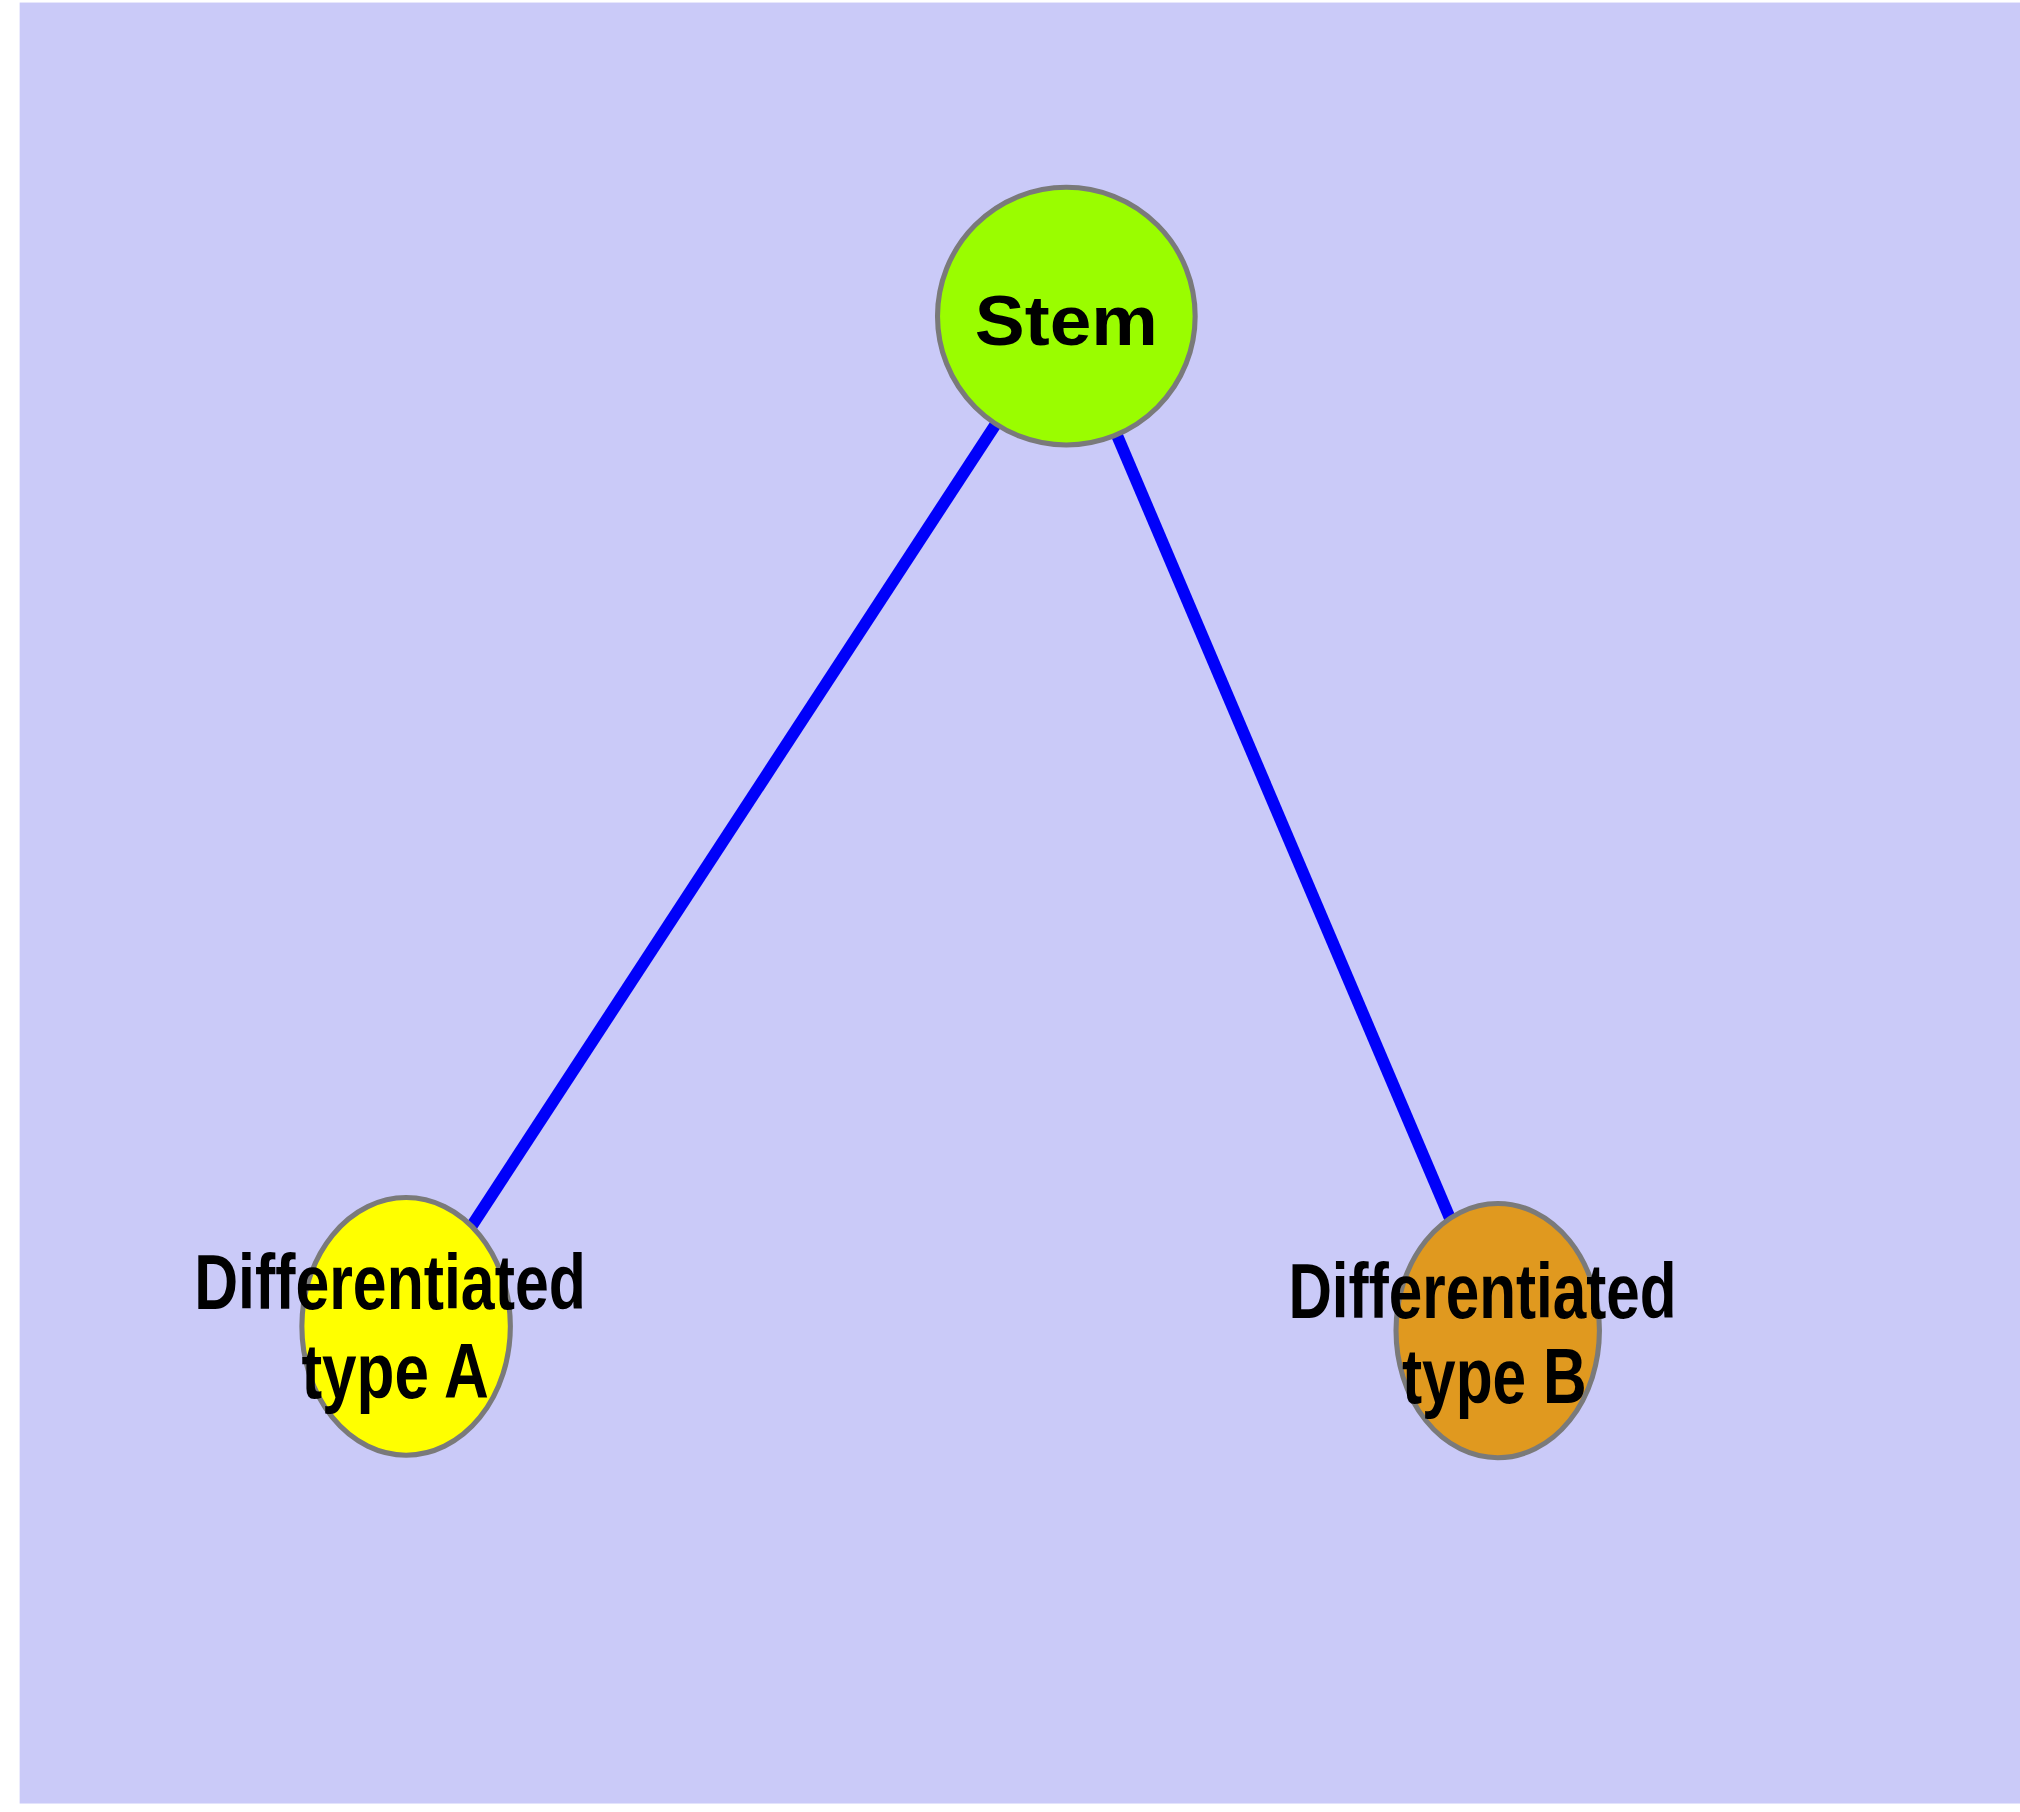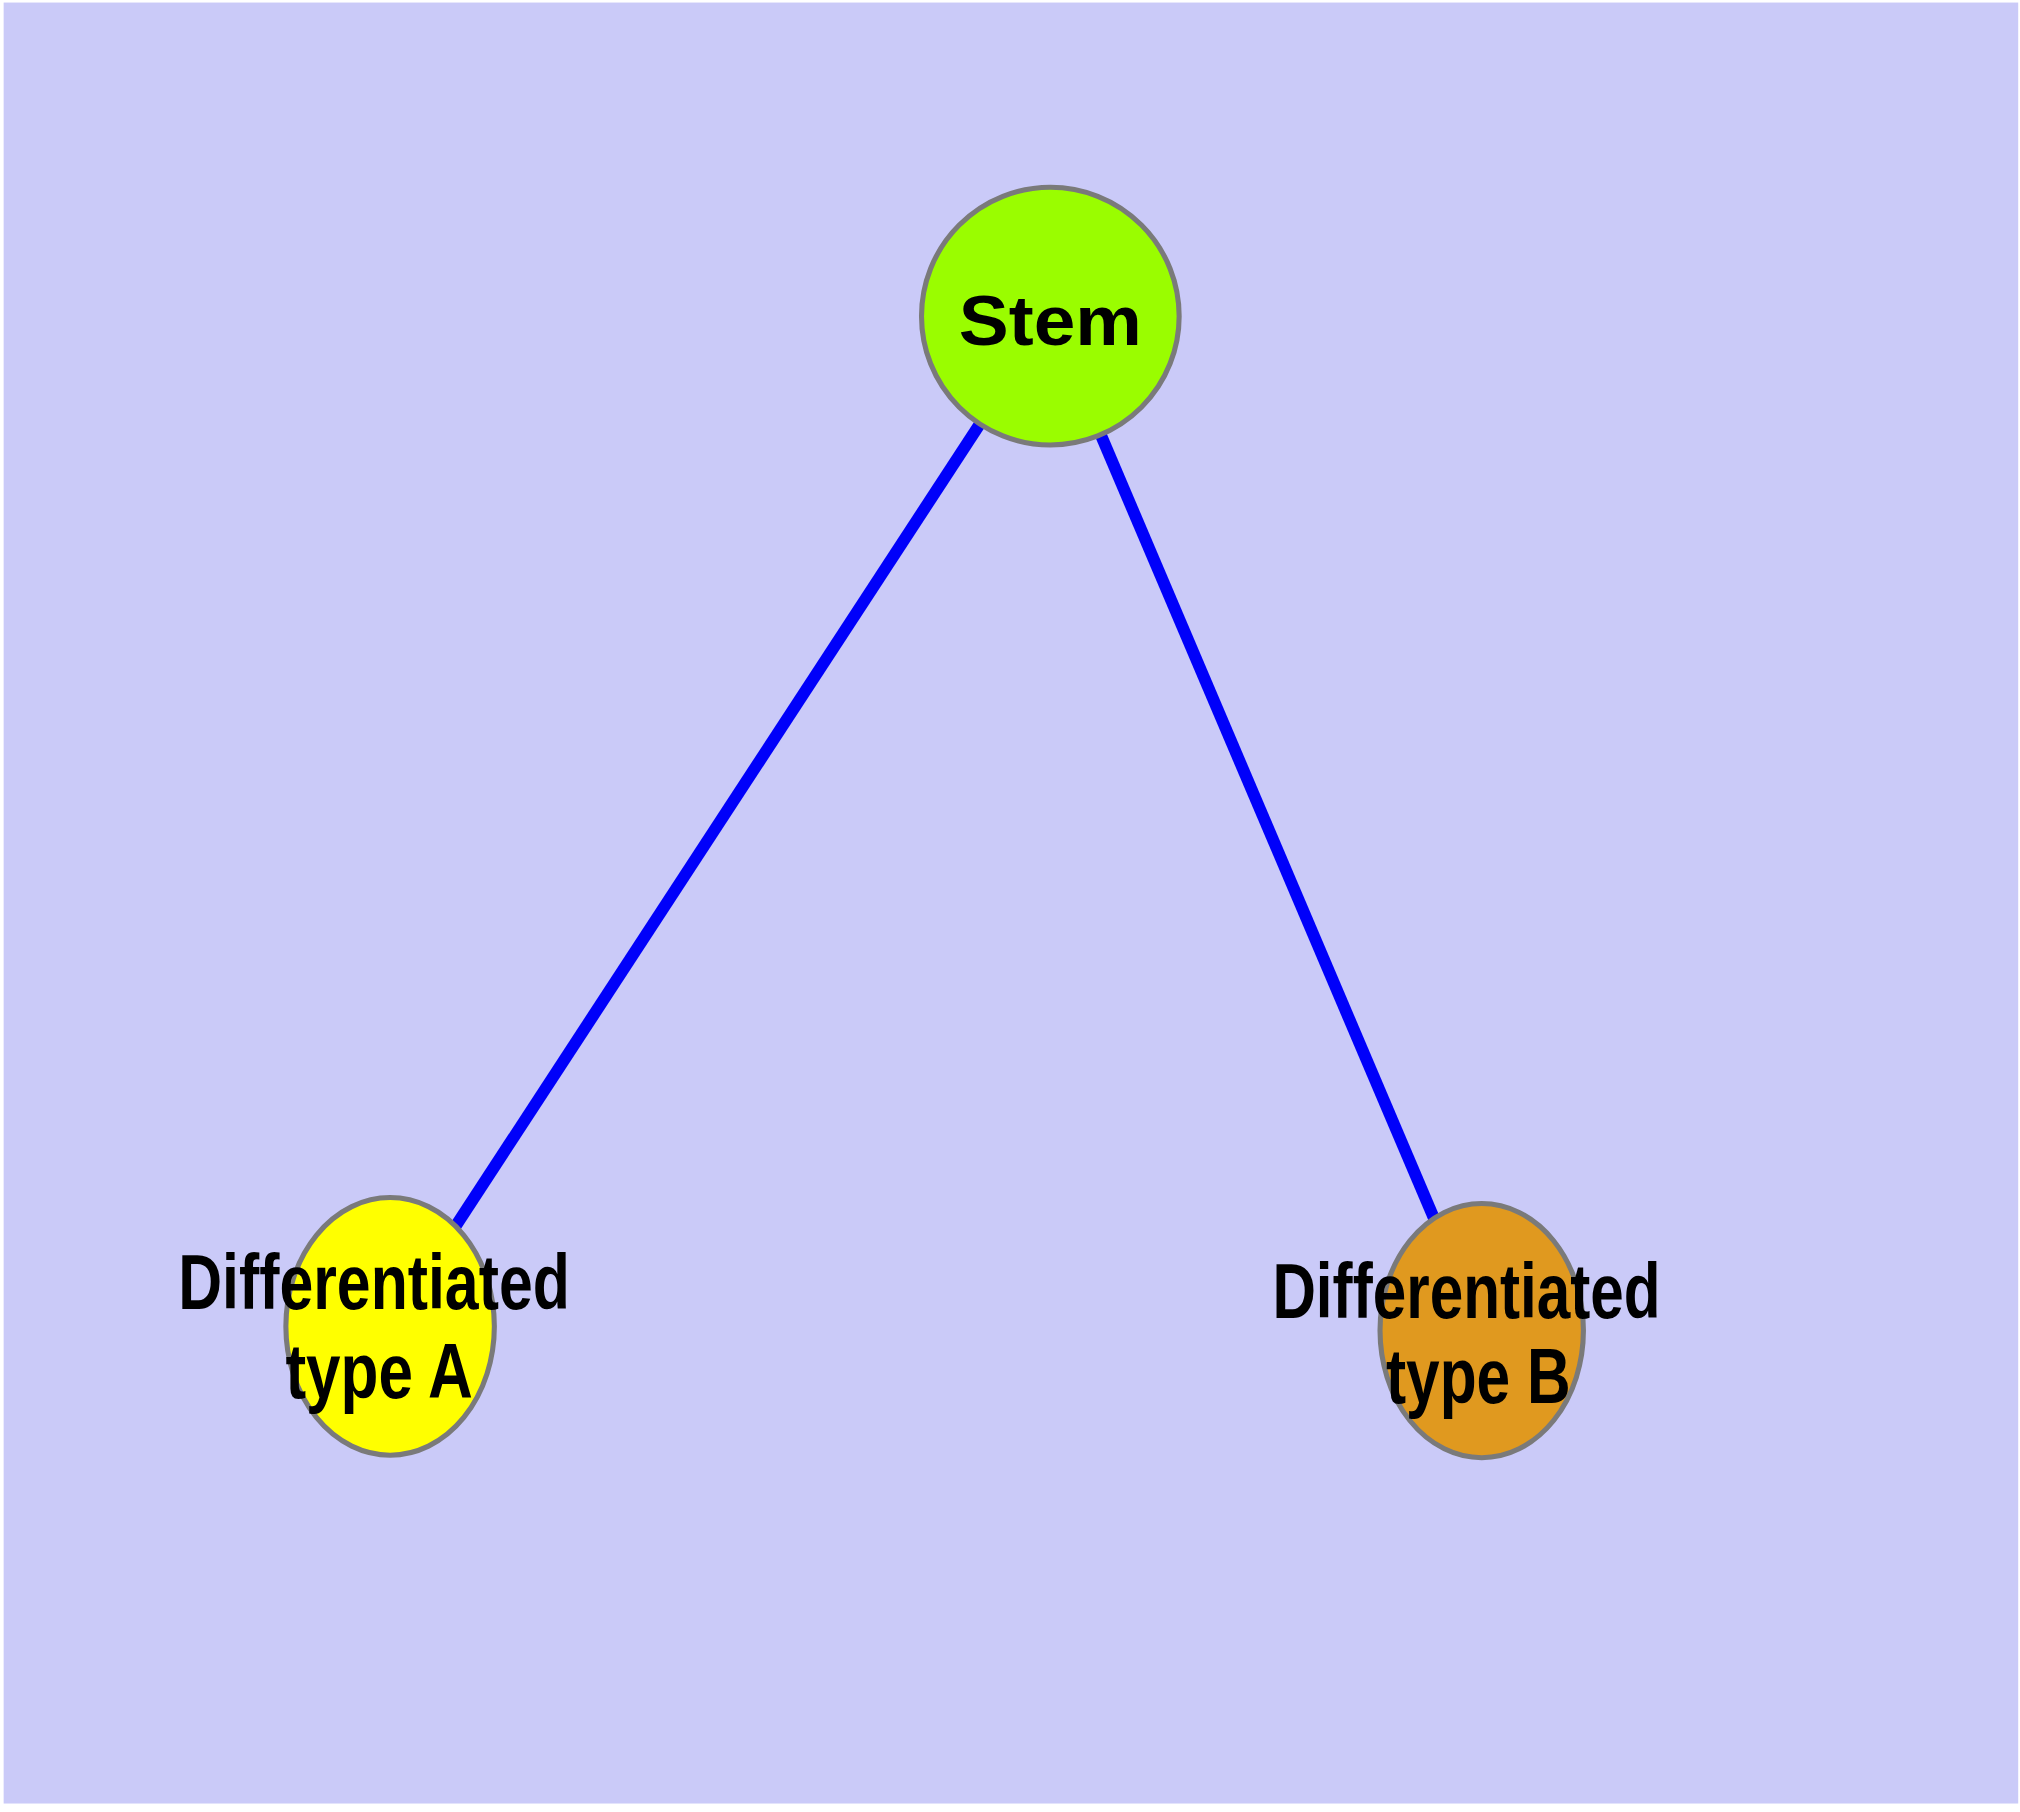--- a/index.html
+++ b/index.html
@@ -5,21 +5,21 @@
   html, body {
     margin: 0;
     padding: 0;
     width: 2021px;
     height: 1812px;
     background: #FFFFFF;
     font-family: "Liberation Sans", sans-serif;
   }
   .stage {
     position: absolute;
-    left: 0;
+    left: 16px;
     top: 0;
     width: 1805px;
     height: 1812px;
   }
   svg { display: block; }
   .node-label {
     font-family: "Liberation Sans", sans-serif;
     font-weight: bold;
   }
 </style>

